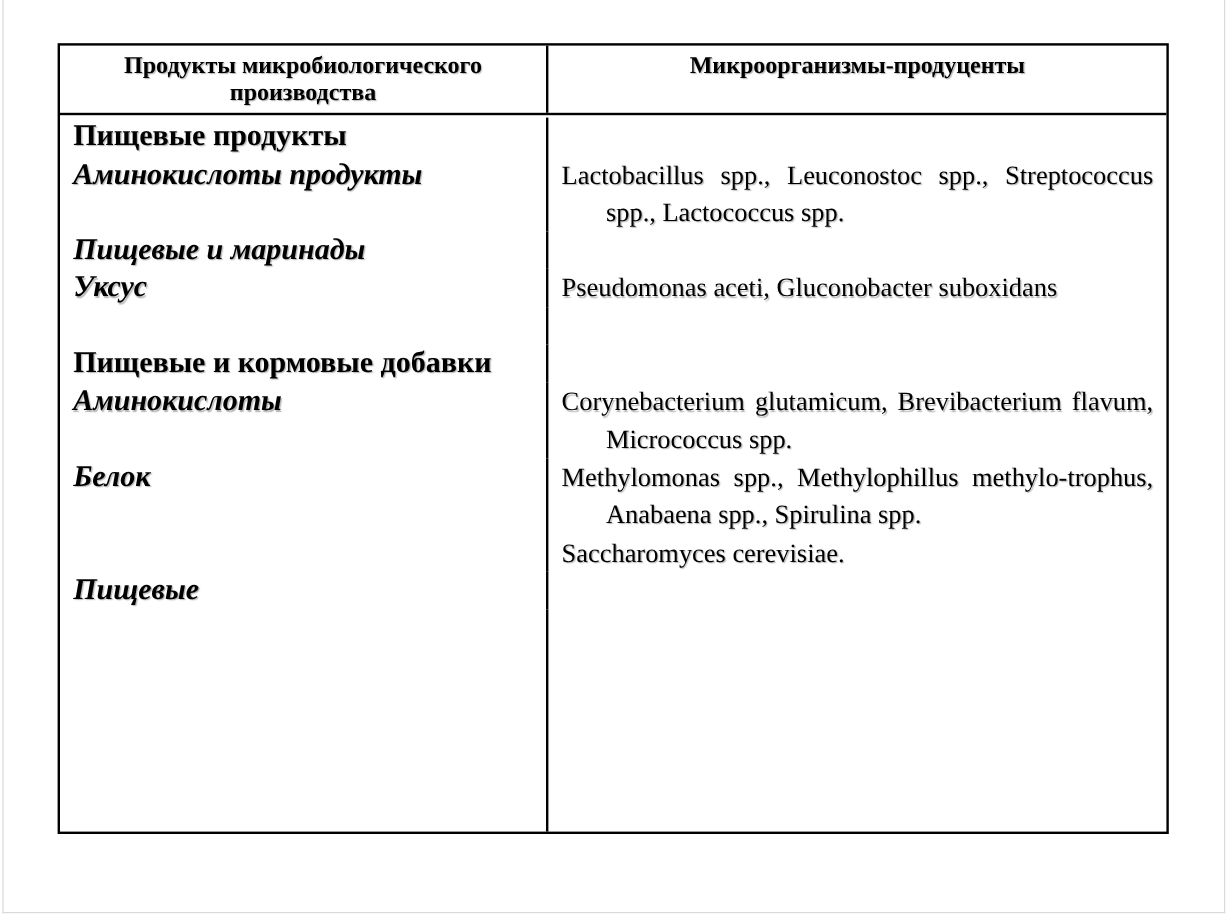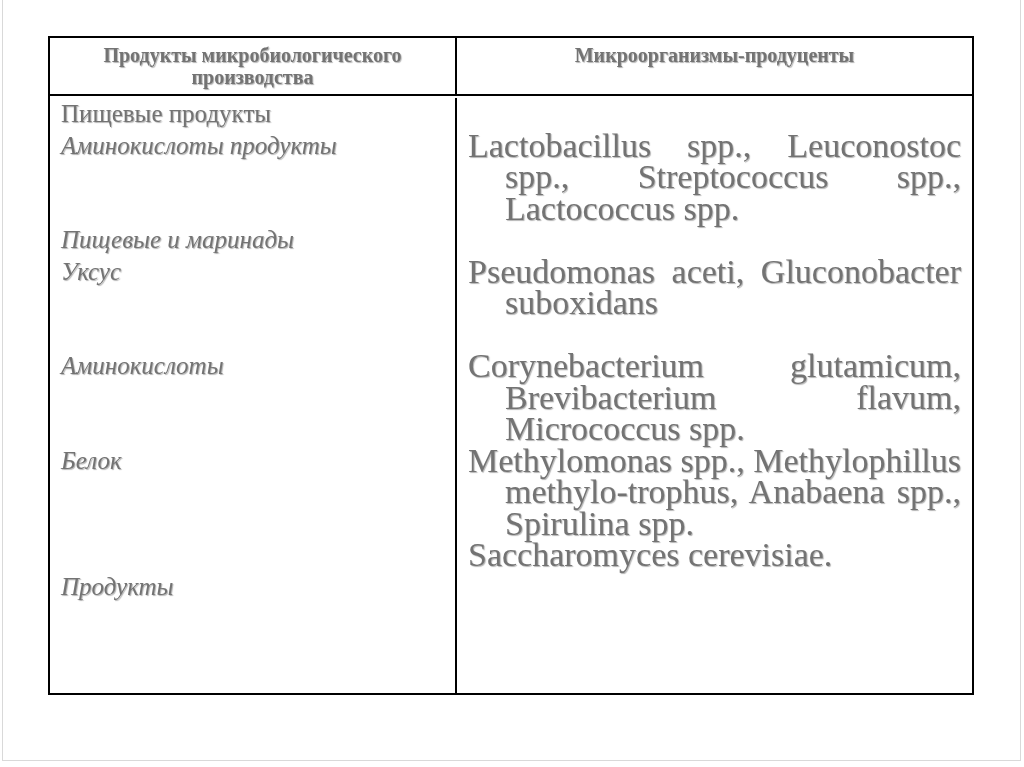--- a/index.html
+++ b/index.html
@@ -1,18 +1,18 @@
 <!DOCTYPE html>
 <html><head>
 <meta charset="utf-8">
 <style>
   html,body{margin:0;padding:0;background:#ffffff;}
   .canvas{
     position:relative;width:1024px;height:767px;background:#ffffff;overflow:hidden;
-    font-family:"Liberation Serif","DejaVu Serif",serif;color:#737373;
+    font-family:"Liberation Serif","DejaVu Serif",serif;color:#000000;
   }
   .frame-line{position:absolute;background:#d9d9d9;}
   .fl-left{left:2px;top:0;width:1px;height:761px;}
   .fl-right{left:1020px;top:0;width:1px;height:761px;}
   .fl-bottom{left:2px;top:760px;width:1019px;height:1px;}
 
   .ptable{
     position:absolute;left:48px;top:36px;width:926px;height:659px;
     border:2px solid #000;box-sizing:border-box;
     display:flex;flex-direction:column;
@@ -23,25 +23,25 @@
       padding:6px 8px 0 8px;box-sizing:border-box;}
   .th-left{width:407px;border-right:2px solid #000;flex:none;}
   .th-right{flex:1;}
 
   .tbody{flex:1;display:flex;flex-direction:column;padding-top:2px;min-height:0;}
   .row{display:flex;flex:none;}
   .row-spacer{height:31.5px;}
   .row-filler{flex:1;}
   .cell-l{
     width:407px;flex:none;border-right:2px solid #000;box-sizing:border-box;
-    padding:0 12px 0 11px;font-size:25px;line-height:31.5px;font-weight:normal;
+    padding:0 12px 0 11px;font-size:25px;line-height:31.5px;font-weight:bold;
   }
   .cell-r{
     flex:1;box-sizing:border-box;padding:0 11px 0 11px;
-    font-size:34px;line-height:31.5px;min-width:0;
+    font-size:22px;line-height:31.5px;min-width:0;
   }
   .cell-r p{margin:0;text-align:justify;padding-left:37px;text-indent:-37px;}
   .cat{font-style:normal;}
   .sub{font-style:italic;}
 </style>
 </head>
 <body>
 
 <div class="canvas">
 
@@ -79,38 +79,42 @@
         <div class="cell-r">
           <p>Pseudomonas aceti, Gluconobacter suboxidans</p>
         </div>
       </div>
 
       <div class="row row-spacer">
         <div class="cell-l"></div>
         <div class="cell-r"></div>
       </div>
 
+      <div class="row">
+        <div class="cell-l cat">Пищевые и кормовые добавки</div>
+        <div class="cell-r"></div>
+      </div>
 
       <div class="row">
         <div class="cell-l sub">Аминокислоты</div>
         <div class="cell-r">
           <p>Corynebacterium glutamicum, Brevibacterium flavum, Micrococcus spp.</p>
         </div>
       </div>
 
       <div class="row">
         <div class="cell-l sub">Белок</div>
         <div class="cell-r">
           <p>Methylomonas spp., Methylophillus methylo-trophus, Anabaena spp., Spirulina spp.</p>
           <p>Saccharomyces cerevisiae.</p>
         </div>
       </div>
 
       <div class="row">
-        <div class="cell-l sub">Продукты</div>
+        <div class="cell-l sub">Пищевые</div>
       </div>
 
       <div class="row row-filler">
         <div class="cell-l"></div>
         <div class="cell-r"></div>
       </div>
 
     </div>
   </div>
 </div>

